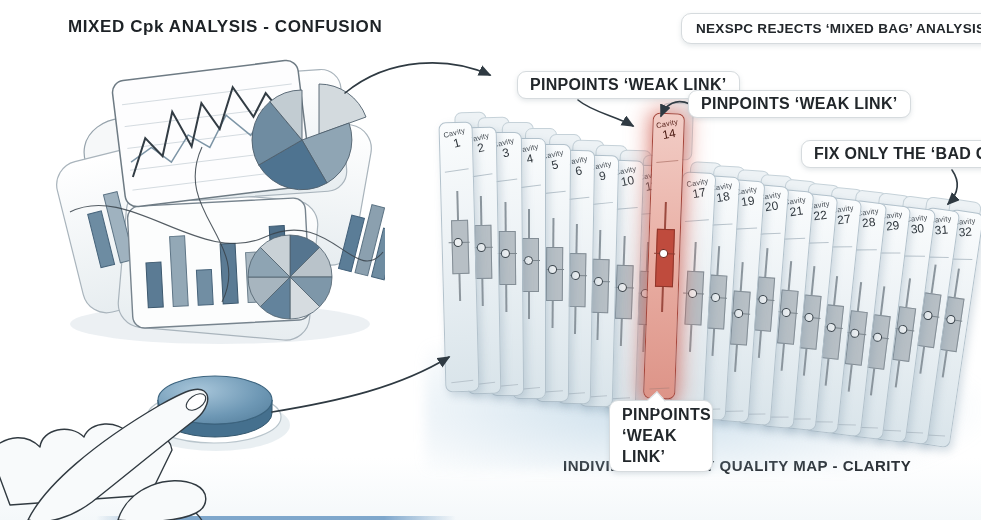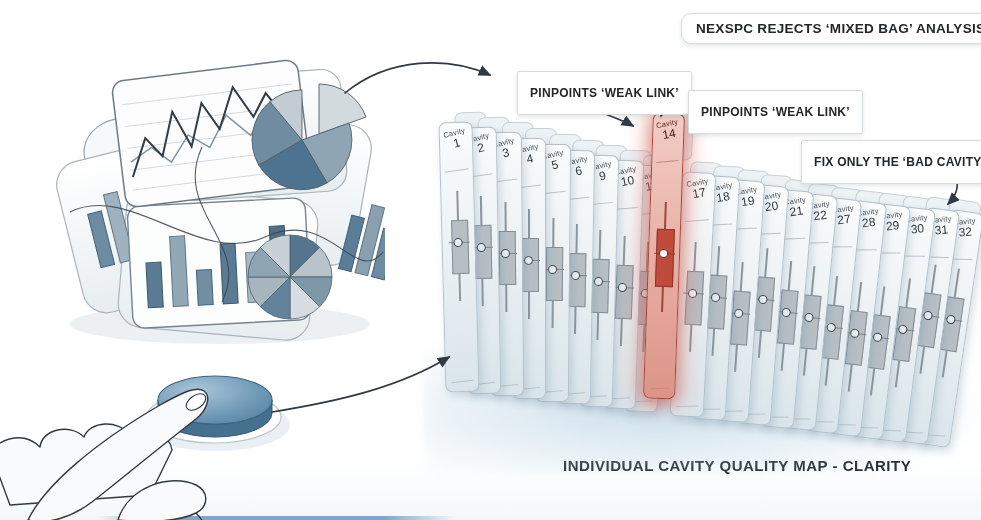--- a/index.html
+++ b/index.html
@@ -2,22 +2,22 @@
 <html><head>
 <meta charset="utf-8">
 <style>
   html,body{margin:0;padding:0;background:#fff;}
   .stage{position:relative;width:981px;height:520px;background:linear-gradient(180deg,#ffffff 88%,#f4f8fa 100%);
          overflow:hidden;font-family:"Liberation Sans","DejaVu Sans",sans-serif;color:#22272b;}
   
   .title{position:absolute;font-size:17px;font-weight:700;letter-spacing:.6px;color:#1d2226;white-space:nowrap;}
   .caption{position:absolute;font-size:15px;font-weight:700;letter-spacing:.5px;color:#272c31;white-space:nowrap;}
   
-  .callout{position:absolute;background:#fff;border:1px solid #d6dbde;border-radius:2px;
-           padding:14px 12px;font-size:12px;font-weight:600;letter-spacing:.3px;color:#22272b;
+  .callout{position:absolute;background:#fff;border:1px solid #d6dbde;border-radius:9px;
+           padding:4px 12px;font-size:16px;font-weight:600;letter-spacing:.3px;color:#22272b;
            box-shadow:0 2px 5px rgba(100,120,135,.18);white-space:nowrap;z-index:300;}
   .callout.banner{font-size:13.5px;padding:7px 14px;border-radius:10px;}
   .callout.bubble{white-space:normal;width:78px;line-height:1.3;text-align:left;}
   .callout.bubble::before{content:"";position:absolute;top:-7px;left:40px;width:12px;height:12px;background:#fff;
            border-left:1px solid #d6dbde;border-top:1px solid #d6dbde;transform:rotate(48deg);}
   
   .fan-glow{position:absolute;left:425px;top:320px;width:575px;height:150px;z-index:4;
             background:radial-gradient(ellipse at 40% 60%,rgba(165,198,220,.55),rgba(165,198,220,0) 70%);
             filter:blur(6px);}
   .card-back{position:absolute;width:30px;height:55px;border-radius:7px;background:#edf2f5;
@@ -53,27 +53,32 @@
               filter:blur(.6px);}
   svg{display:block;}
   .illu{position:absolute;z-index:20;}
   .arrows{position:absolute;inset:0;z-index:250;pointer-events:none;}
 </style>
 </head>
 <body>
 
 <div class="stage">
 
+  <div class="title" style="left:68px;top:17px;">MIXED Cpk ANALYSIS - CONFUSION</div>
 
   <div class="callout banner" style="left:681px;top:13px;">NEXSPC REJECTS ‘MIXED BAG’ ANALYSIS</div>
 
   <div class="callout" style="left:517px;top:71px;">PINPOINTS ‘WEAK LINK’</div>
   <div class="callout" style="left:688px;top:90px;">PINPOINTS ‘WEAK LINK’</div>
   <div class="callout" style="left:801px;top:140px;">FIX ONLY THE ‘BAD CAVITY’</div>
 
+  <div class="callout bubble" style="left:609px;top:400px;">
+    <span>PINPOINTS</span><br>
+    <span>‘WEAK LINK’</span>
+  </div>
 
   <div class="caption" style="left:563px;top:457px;">INDIVIDUAL CAVITY QUALITY MAP - CLARITY</div>
 
   <svg class="illu" style="left:50px;top:52px;" width="335" height="300" viewBox="0 0 335 300">
     <defs>
       <linearGradient id="pg1" x1="0" y1="0" x2="0" y2="1">
         <stop offset="0" stop-color="#ffffff"></stop>
           <stop offset="1" stop-color="#e7edf0"></stop>
       </linearGradient>
     </defs>

